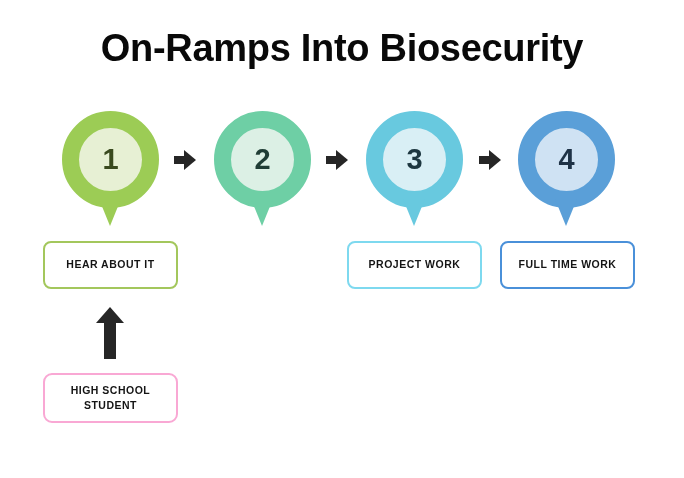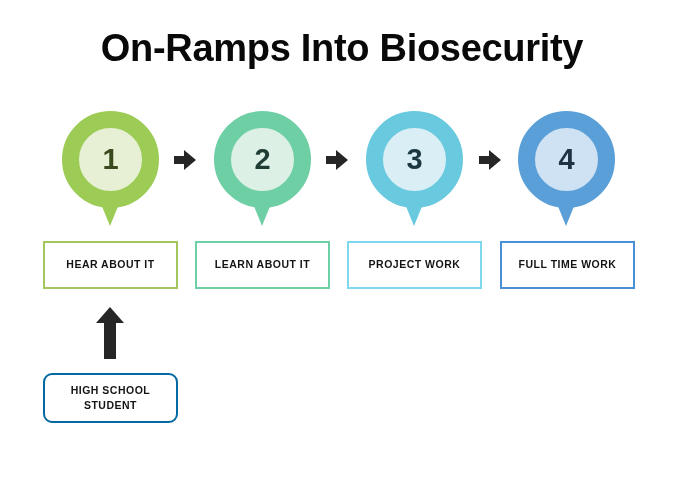--- a/index.html
+++ b/index.html
@@ -104,21 +104,21 @@
   }
 
   
   .label-box {
     position: absolute;
     top: 241px;
     width: 135px;
     height: 48px;
     box-sizing: border-box;
     background: #ffffff;
-    border-radius: 0;
+    border-radius: 8px;
     display: flex;
     align-items: center;
     justify-content: center;
     text-align: center;
     font-size: 10.5px;
     font-weight: bold;
     letter-spacing: 0.5px;
     color: #141414;
     line-height: 1.25;
     padding: 0 6px;
@@ -153,21 +153,21 @@
 
   
   #source-box {
     position: absolute;
     left: 43px;
     top: 373px;
     width: 135px;
     height: 50px;
     box-sizing: border-box;
     background: #ffffff;
-    border: 2px solid #0369a1;
+    border: 2px solid #f9a8d4;
     border-radius: 9px;
     display: flex;
     align-items: center;
     justify-content: center;
     text-align: center;
     font-size: 10.5px;
     font-weight: bold;
     letter-spacing: 0.5px;
     color: #141414;
     line-height: 1.4;
@@ -220,21 +220,20 @@
 
   <div class="pin" style="left:518px;">
     <div class="pin-circle" style="background:#cfe2f3; border:17px solid #5a9fd8;">
       <span class="pin-num" style="color:#1e3246;">4</span>
     </div>
     <div class="pin-tail" style="border-top-color:#5a9fd8;"></div>
   </div>
 
   <div class="label-box" style="left:43px; border:2px solid #a3c75c;">HEAR ABOUT IT</div>
 
-  <div class="label-box" style="left:195px; border:2px solid #6ecfa5;">LEARN ABOUT IT</div>
 
   <div class="label-box" style="left:347px; border:2px solid #7ed9ef;">PROJECT WORK</div>
 
   <div class="label-box" style="left:500px; border:2.5px solid #4a90d9;">FULL TIME WORK</div>
 
   <div id="up-arrow">
     <div class="shaft"></div>
     <div class="head"></div>
   </div>
 

